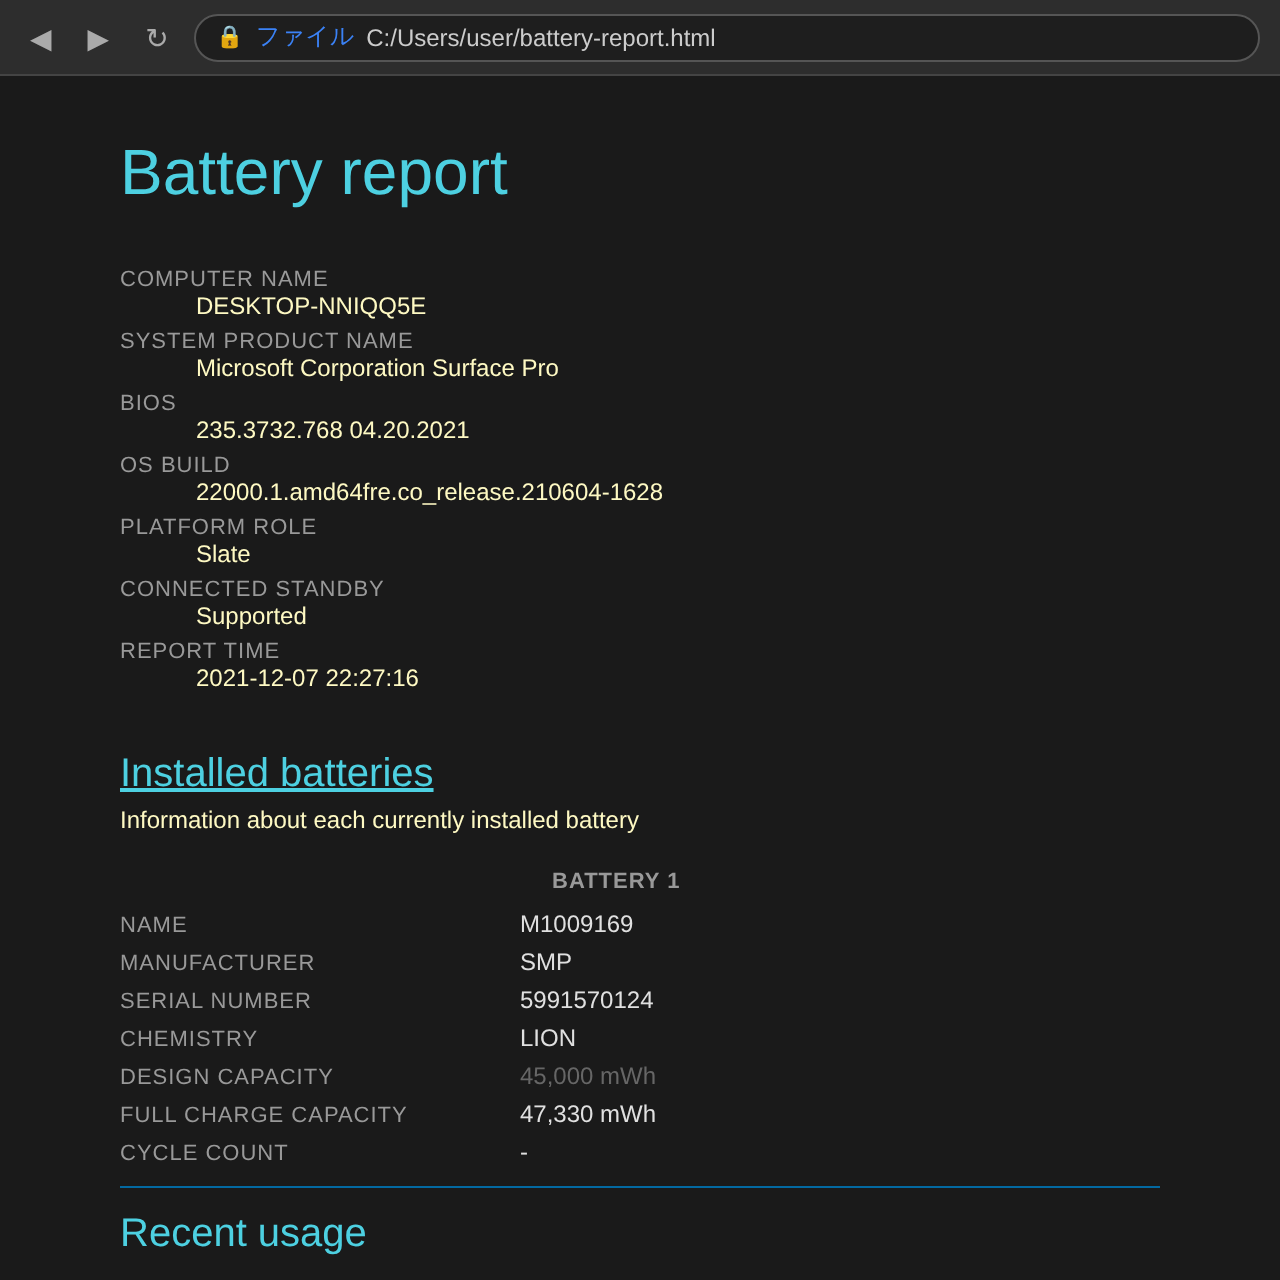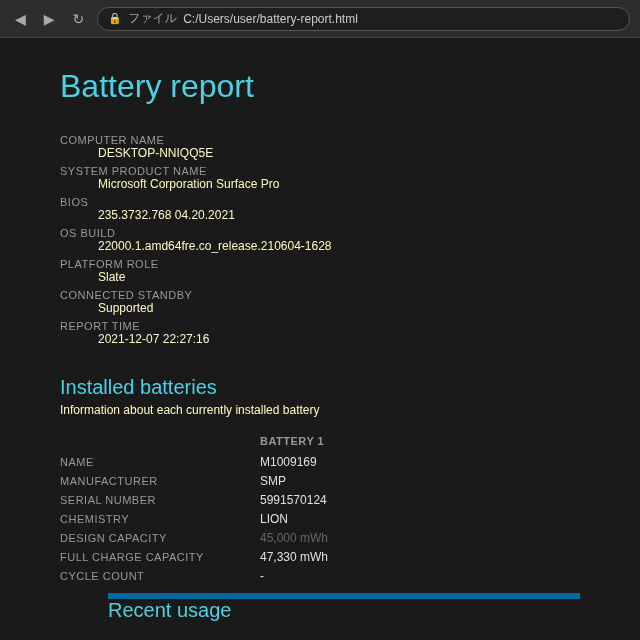--- a/index.html
+++ b/index.html
@@ -79,20 +79,21 @@
       font-size: 12px;
       margin-left: 38px;
     }
 
     
     .section-title {
       color: #4dd0e1;
       font-size: 20px;
       font-weight: 400;
       margin-bottom: 4px;
+      text-decoration: underline;
     }
     .section-subtitle {
       color: #fef9c3;
       font-size: 12px;
       margin-bottom: 18px;
     }
 
     
     .battery-table {
       width: 100%;
@@ -106,24 +107,26 @@
     }
     .battery-col-val {
       flex: 1;
       text-align: left;
     }
     .battery-col-header {
       color: #999;
       font-size: 11px;
       font-weight: 600;
       letter-spacing: 0.5px;
+      margin-left: 16px;
     }
     .battery-data-row {
       display: flex;
       margin-bottom: 5px;
+      align-items: center;
     }
     .battery-row-label {
       color: #999;
       font-size: 11px;
       letter-spacing: 0.5px;
       flex: 0 0 200px;
       padding-top: 1px;
     }
     .battery-row-value {
       color: #e0e0e0;
@@ -156,40 +159,39 @@
       align-items: center;
       gap: 8px;
     }
     .start-btn {
       color: #0078d4;
       font-size: 18px;
     }
 
     .recent-section-preview {
       margin-top: 10px;
-      padding-top: 0;
-      border-top: 6px solid #0369a1;
-      margin-left: 48px;
+      padding-top: 12px;
+      border-top: 1px solid #0369a1;
     }
     .recent-title {
       color: #4dd0e1;
       font-size: 20px;
       font-weight: 400;
     }
   </style>
 </head>
 <body>
 
 <div class="browser-chrome">
   <span class="nav-btn">◀</span>
   <span class="nav-btn">▶</span>
   <span class="nav-btn">↻</span>
   <div class="address-bar">
     <span class="lock-icon">🔒</span>
-    <span style="color:#a3a3a3;font-family:Liberation Mono, monospace;">ファイル</span>
+    <span style="color:#3b82f6;font-family:Liberation Mono, monospace;">ファイル</span>
     <span>C:/Users/user/battery-report.html</span>
   </div>
 </div>
 
 <div class="content-area">
   <h1 class="page-title">Battery report</h1>
 
   <div class="info-table">
   <div class="info-row">
         <span class="info-label">COMPUTER NAME</span>

